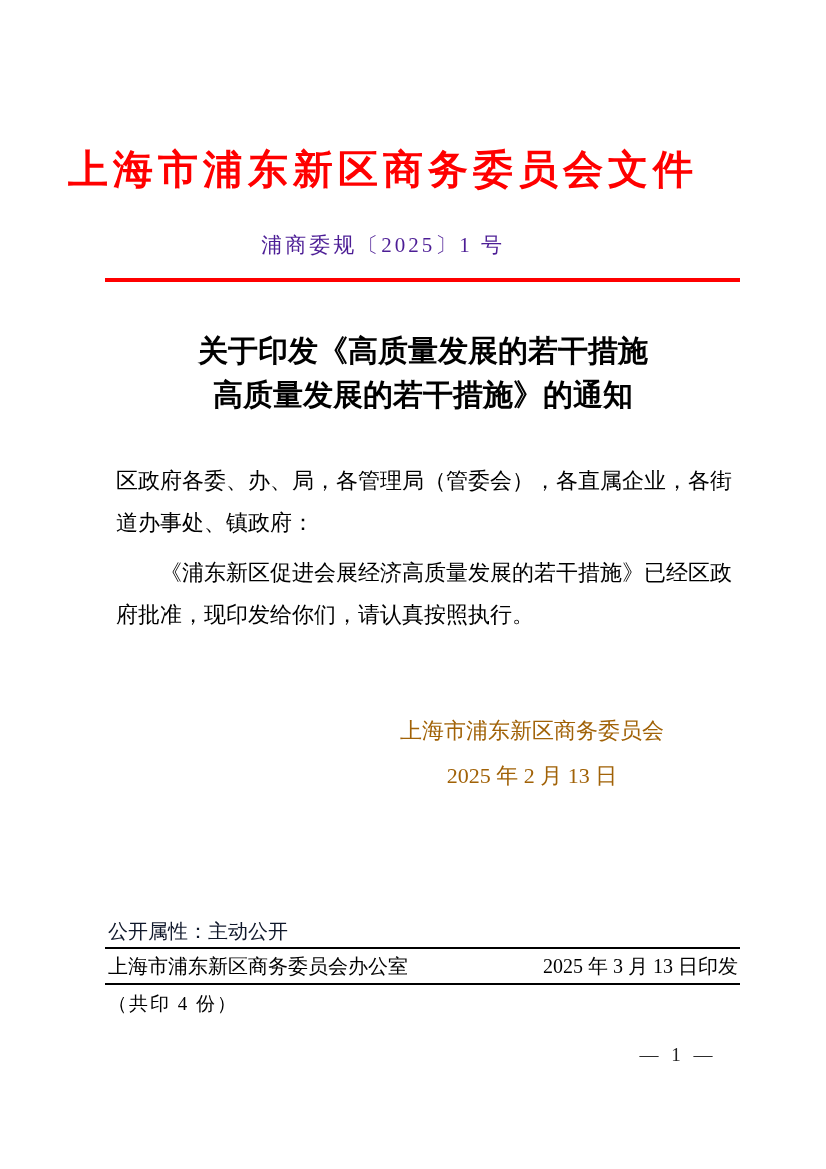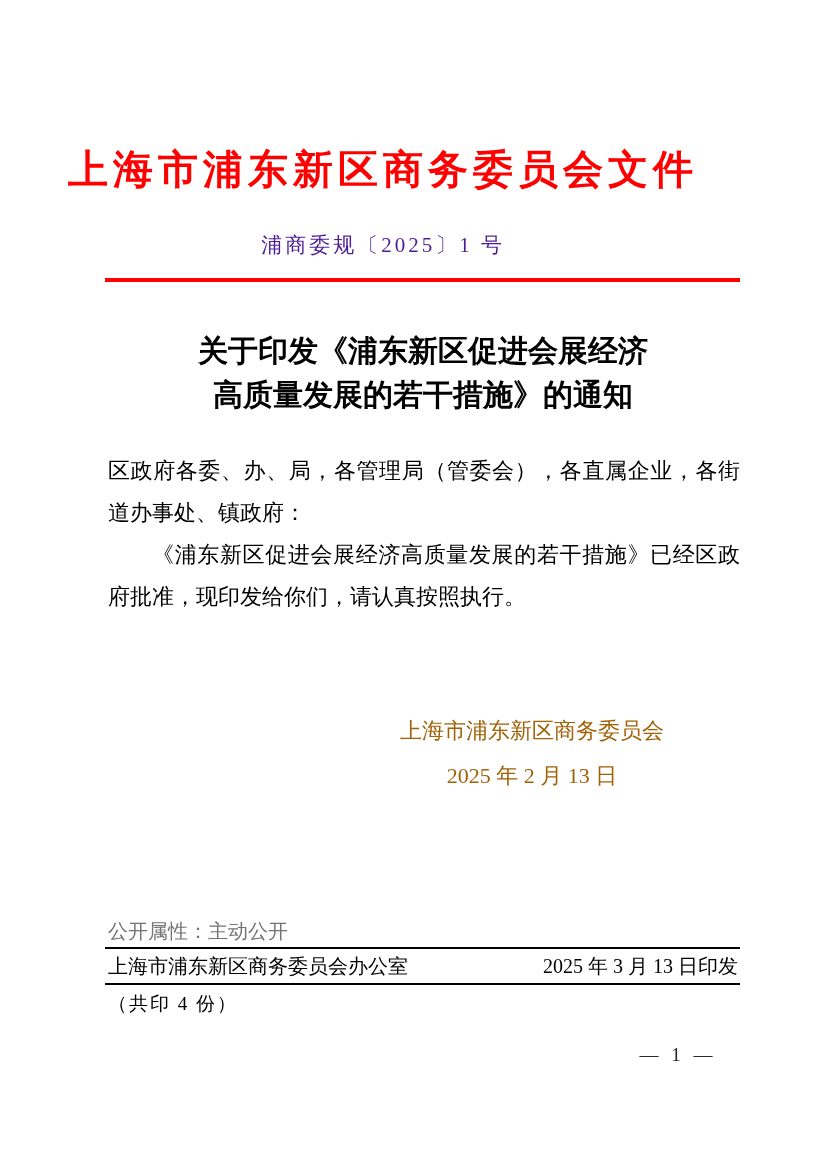--- a/index.html
+++ b/index.html
@@ -66,23 +66,22 @@
     position: absolute;
     top: 452px;
     left: 108px;
     width: 632px;
     font-size: 22px;
     line-height: 42px;
     text-align: justify;
     color: #000000;
   }
   .body-block p {
-    margin: 0;
+    margin: 8px;
     padding: 0;
-    font-family: Liberation Mono, monospace;
   }
   .body-block p.indent {
     text-indent: 2em;
   }
   
   .signature {
     position: absolute;
     top: 708px;
     left: 332px;
     width: 400px;
@@ -90,21 +89,21 @@
     font-size: 22px;
     line-height: 45px;
     color: #a16207;
   }
   
   .publicity {
     position: absolute;
     top: 918px;
     left: 108px;
     font-size: 20px;
-    color: #737373;
+    color: #0f172a;
   }
   .footer-rule {
     position: absolute;
     left: 105px;
     width: 635px;
     height: 2px;
     background: #000000;
   }
   .footer-rule.rule1 { top: 947px; }
   .footer-rule.rule2 { top: 983px; }
@@ -144,21 +143,21 @@
 
 <div class="page">
 
   <div class="header-title">上海市浦东新区商务委员会文件</div>
 
   <div class="doc-number">浦商委规〔2025〕1 号</div>
 
   <div class="red-rule"></div>
 
   <div class="doc-title">
-    <div>关于印发《浦东新区促进会展经济</div>
+    <div>关于印发《高质量发展的若干措施</div>
     <div>高质量发展的若干措施》的通知</div>
   </div>
 
   <div class="body-block">
     <p>区政府各委、办、局，各管理局（管委会），各直属企业，各街道办事处、镇政府：</p>
     <p class="indent">《浦东新区促进会展经济高质量发展的若干措施》已经区政府批准，现印发给你们，请认真按照执行。</p>
   </div>
 
   <div class="signature">
     <div>上海市浦东新区商务委员会</div>

